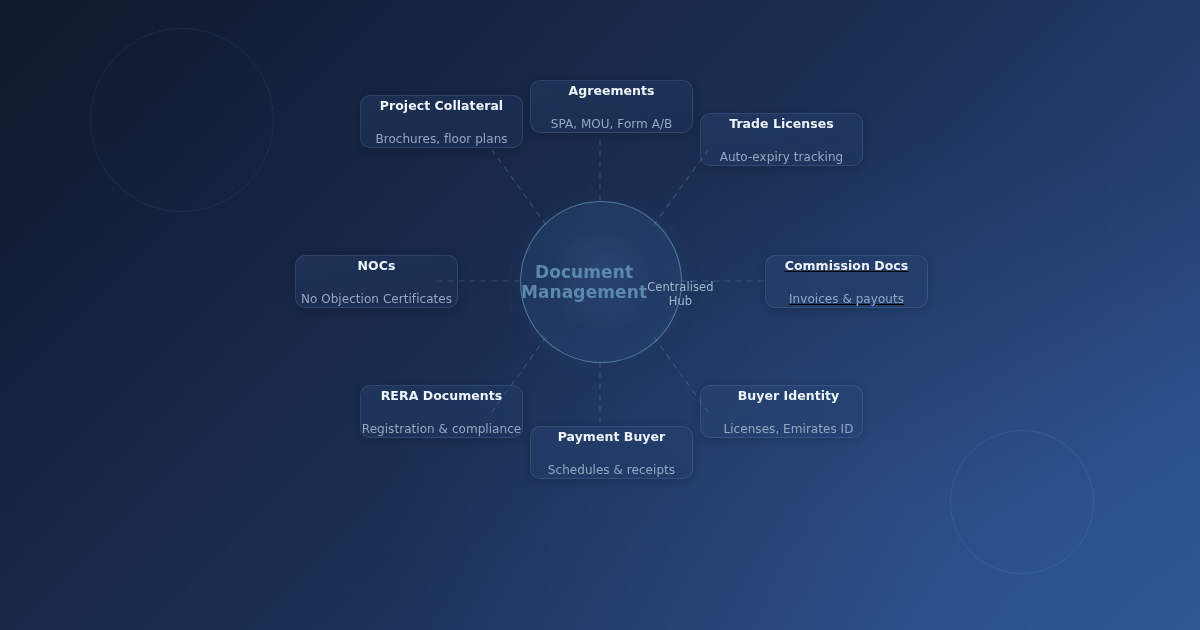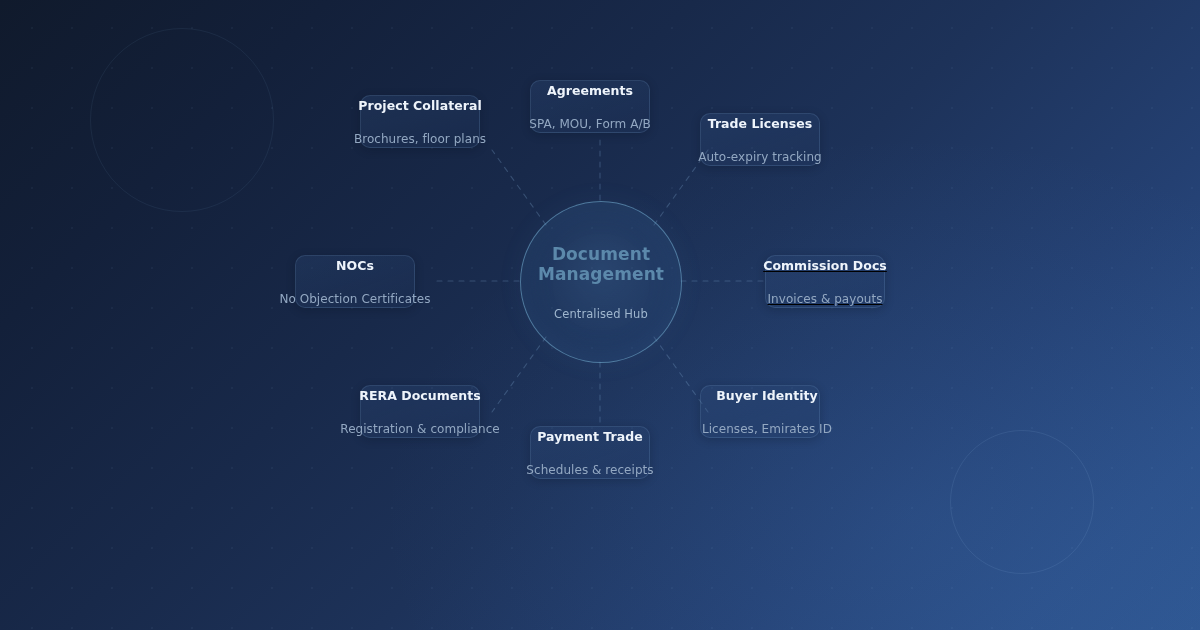--- a/index.html
+++ b/index.html
@@ -67,23 +67,22 @@
     position: absolute;
     left: 520px;
     top: 201px;
     width: 160px;
     height: 160px;
     border-radius: 50%;
     border: 1.3px solid rgba(110,165,200,0.62);
     background: radial-gradient(circle at 50% 42%, rgba(72,118,170,0.30), rgba(48,88,140,0.16) 62%, rgba(40,76,126,0.07) 100%);
     box-shadow: 0 0 34px rgba(90,150,205,0.10) inset, 0 0 26px rgba(80,140,200,0.07);
     display: flex;
-    flex-direction: column;
+    flex-direction: row;
     align-items: center;
-    justify-content: center;
     text-align: center;
   }
   #hub .hub-title {
     font-size: 17px;
     font-weight: 700;
     line-height: 20px;
     color: #5c89ab;
     letter-spacing: 0.1px;
     max-width: 130px;
   }
@@ -91,21 +90,21 @@
     margin-top: 23px;
     font-size: 11.5px;
     font-weight: 400;
     color: #9fb6ce;
     letter-spacing: 0.1px;
   }
 
   
   .node {
     position: absolute;
-    width: 120px;
+    width: 163px;
     height: 53px;
     border-radius: 10px;
     border: 1px solid rgba(135,175,220,0.17);
     background: linear-gradient(160deg, rgba(48,78,126,0.30), rgba(34,58,100,0.22));
     box-shadow: 0 2px 10px rgba(5,12,26,0.22);
     display: flex;
     flex-direction: column;
     align-items: center;
     justify-content: center;
     text-align: center;
@@ -201,21 +200,21 @@
     <div class="n-title">Commission Docs</div>
     <div class="n-sub">Invoices &amp; payouts</div>
   </div>
 
   <div class="node" id="node-rera-documents">
     <div class="n-title">RERA Documents</div>
     <div class="n-sub">Registration &amp; compliance</div>
   </div>
 
   <div class="node" id="node-payment-plans">
-    <div class="n-title">Payment Trade</div>
+    <div class="n-title">Payment Buyer</div>
     <div class="n-sub">Schedules &amp; receipts</div>
   </div>
 
   <div class="node" id="node-buyer-identity">
     <div class="n-title">Buyer Identity</div>
     <div class="n-sub">Licenses, Emirates ID</div>
   </div>
 
 </div>
 

